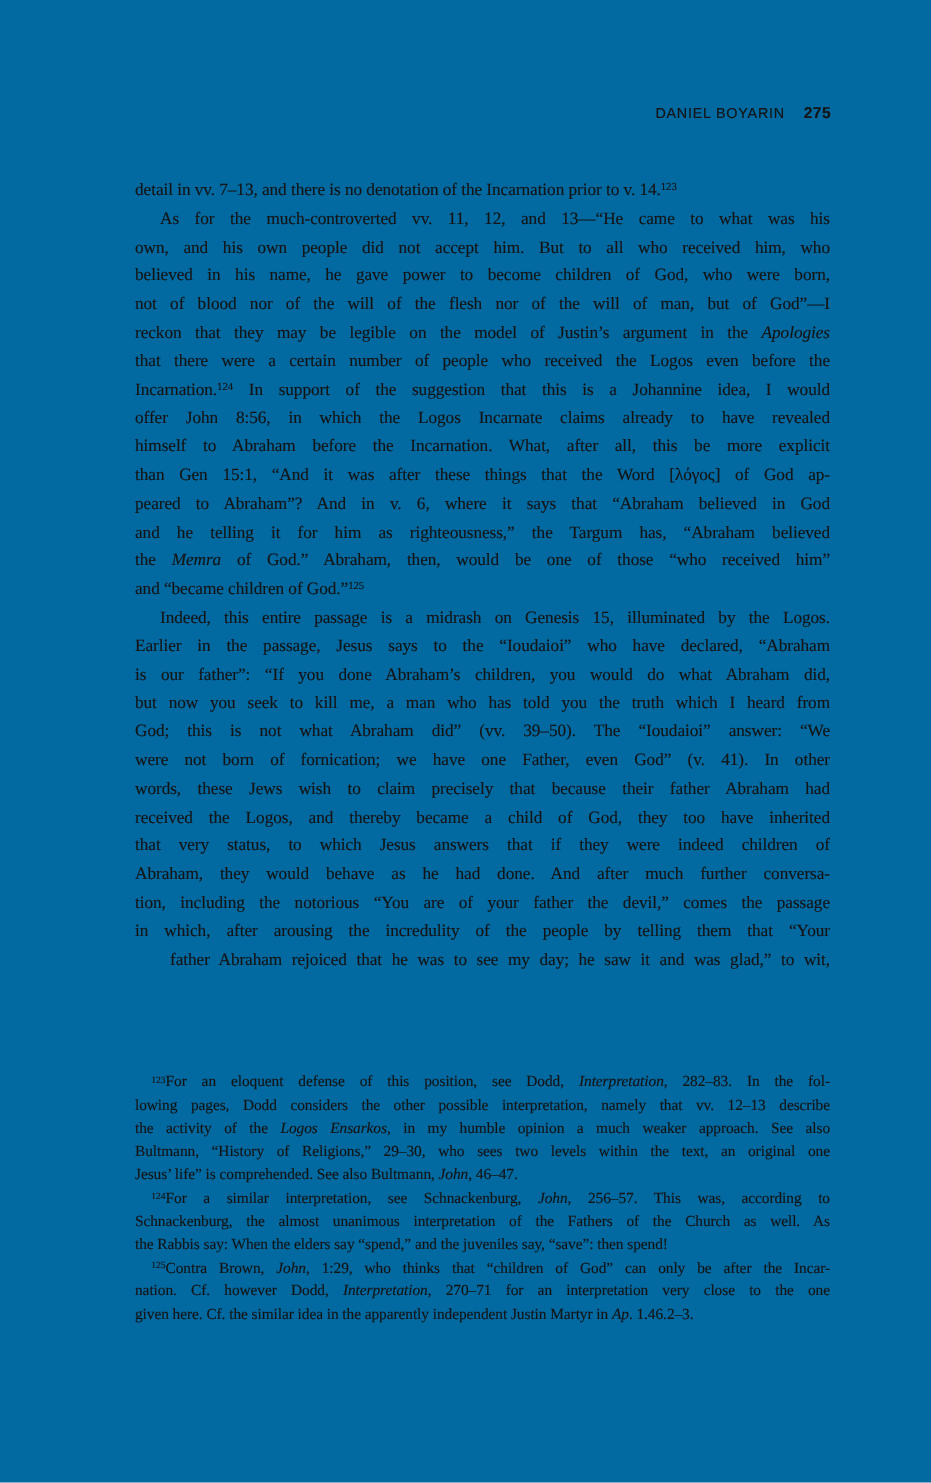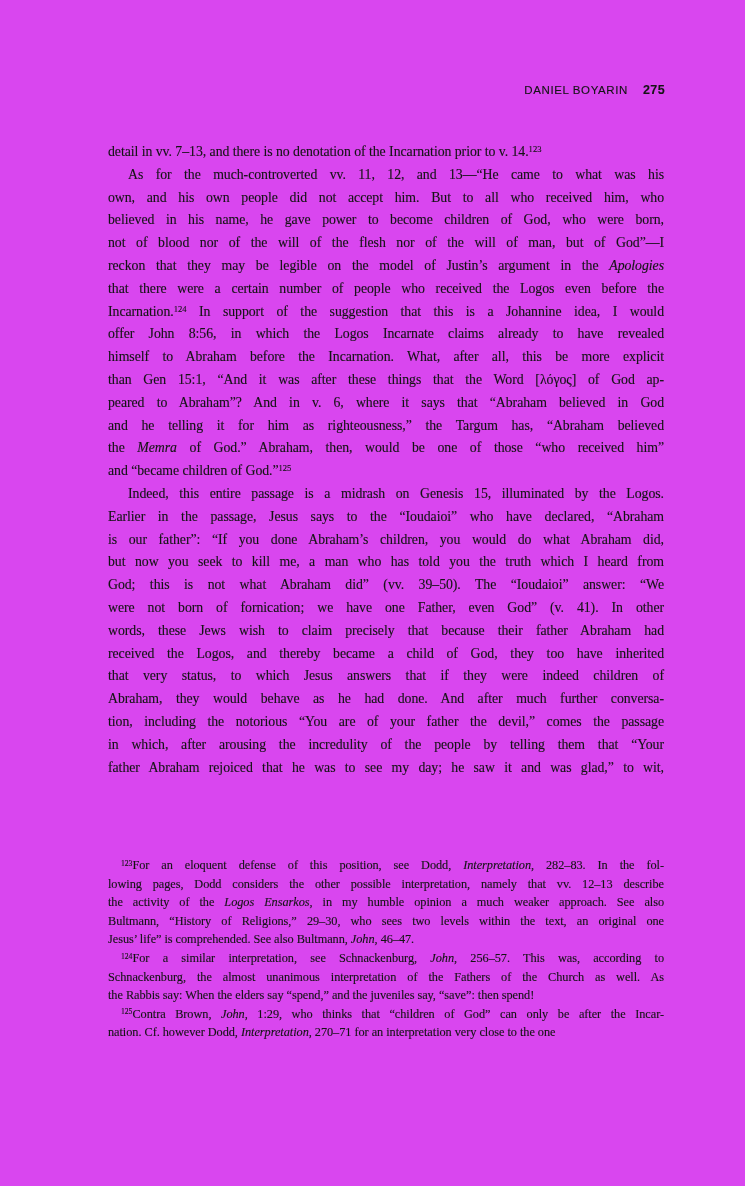--- a/index.html
+++ b/index.html
@@ -4,21 +4,21 @@
 <style>
   html, body {
     margin: 0;
     padding: 0;
     background: #e8e8e8;
   }
   .page {
     position: relative;
     width: 745px;
     height: 1186px;
-    background: #d946ef;
+    background: #0369a1;
     color: #141414;
     font-family: "Liberation Serif", "DejaVu Serif", serif;
     overflow: hidden;
     -webkit-text-stroke: 0.12px #141414;
   }
   .running-header {
     position: absolute;
     left: 108px;
     top: 83px;
     width: 557px;
@@ -55,20 +55,21 @@
   }
   .para .line {
     text-align: justify;
     text-align-last: justify;
   }
   .para .line:last-child {
     text-align-last: left;
   }
   .para.justify-last .line:last-child {
     text-align-last: justify;
+    margin-left: 28px;
   }
   .body-text .para.indent .line:first-child {
     text-indent: 20px;
   }
   .footnotes .para.indent .line:first-child {
     text-indent: 13px;
   }
   sup {
     font-size: 0.62em;
     line-height: 1;
@@ -134,16 +135,17 @@
         <div class="line">Jesus’ life” is comprehended. See also Bultmann, <i>John</i>, 46–47.</div>
       </div>
       <div class="para indent">
         <div class="line"><sup>124</sup>For a similar interpretation, see Schnackenburg, <i>John</i>, 256–57. This was, according to</div>
         <div class="line">Schnackenburg, the almost unanimous interpretation of the Fathers of the Church as well. As</div>
         <div class="line">the Rabbis say: When the elders say “spend,” and the juveniles say, “save”: then spend!</div>
       </div>
       <div class="para indent">
         <div class="line"><sup>125</sup>Contra Brown, <i>John</i>, 1:29, who thinks that “children of God” can only be after the Incar-</div>
         <div class="line">nation. Cf. however Dodd, <i>Interpretation</i>, 270–71 for an interpretation very close to the one</div>
+        <div class="line">given here. Cf. the similar idea in the apparently independent Justin Martyr in <i>Ap</i>. 1.46.2–3.</div>
       </div>
     </div>
 
 </div>
 
 </body></html>

